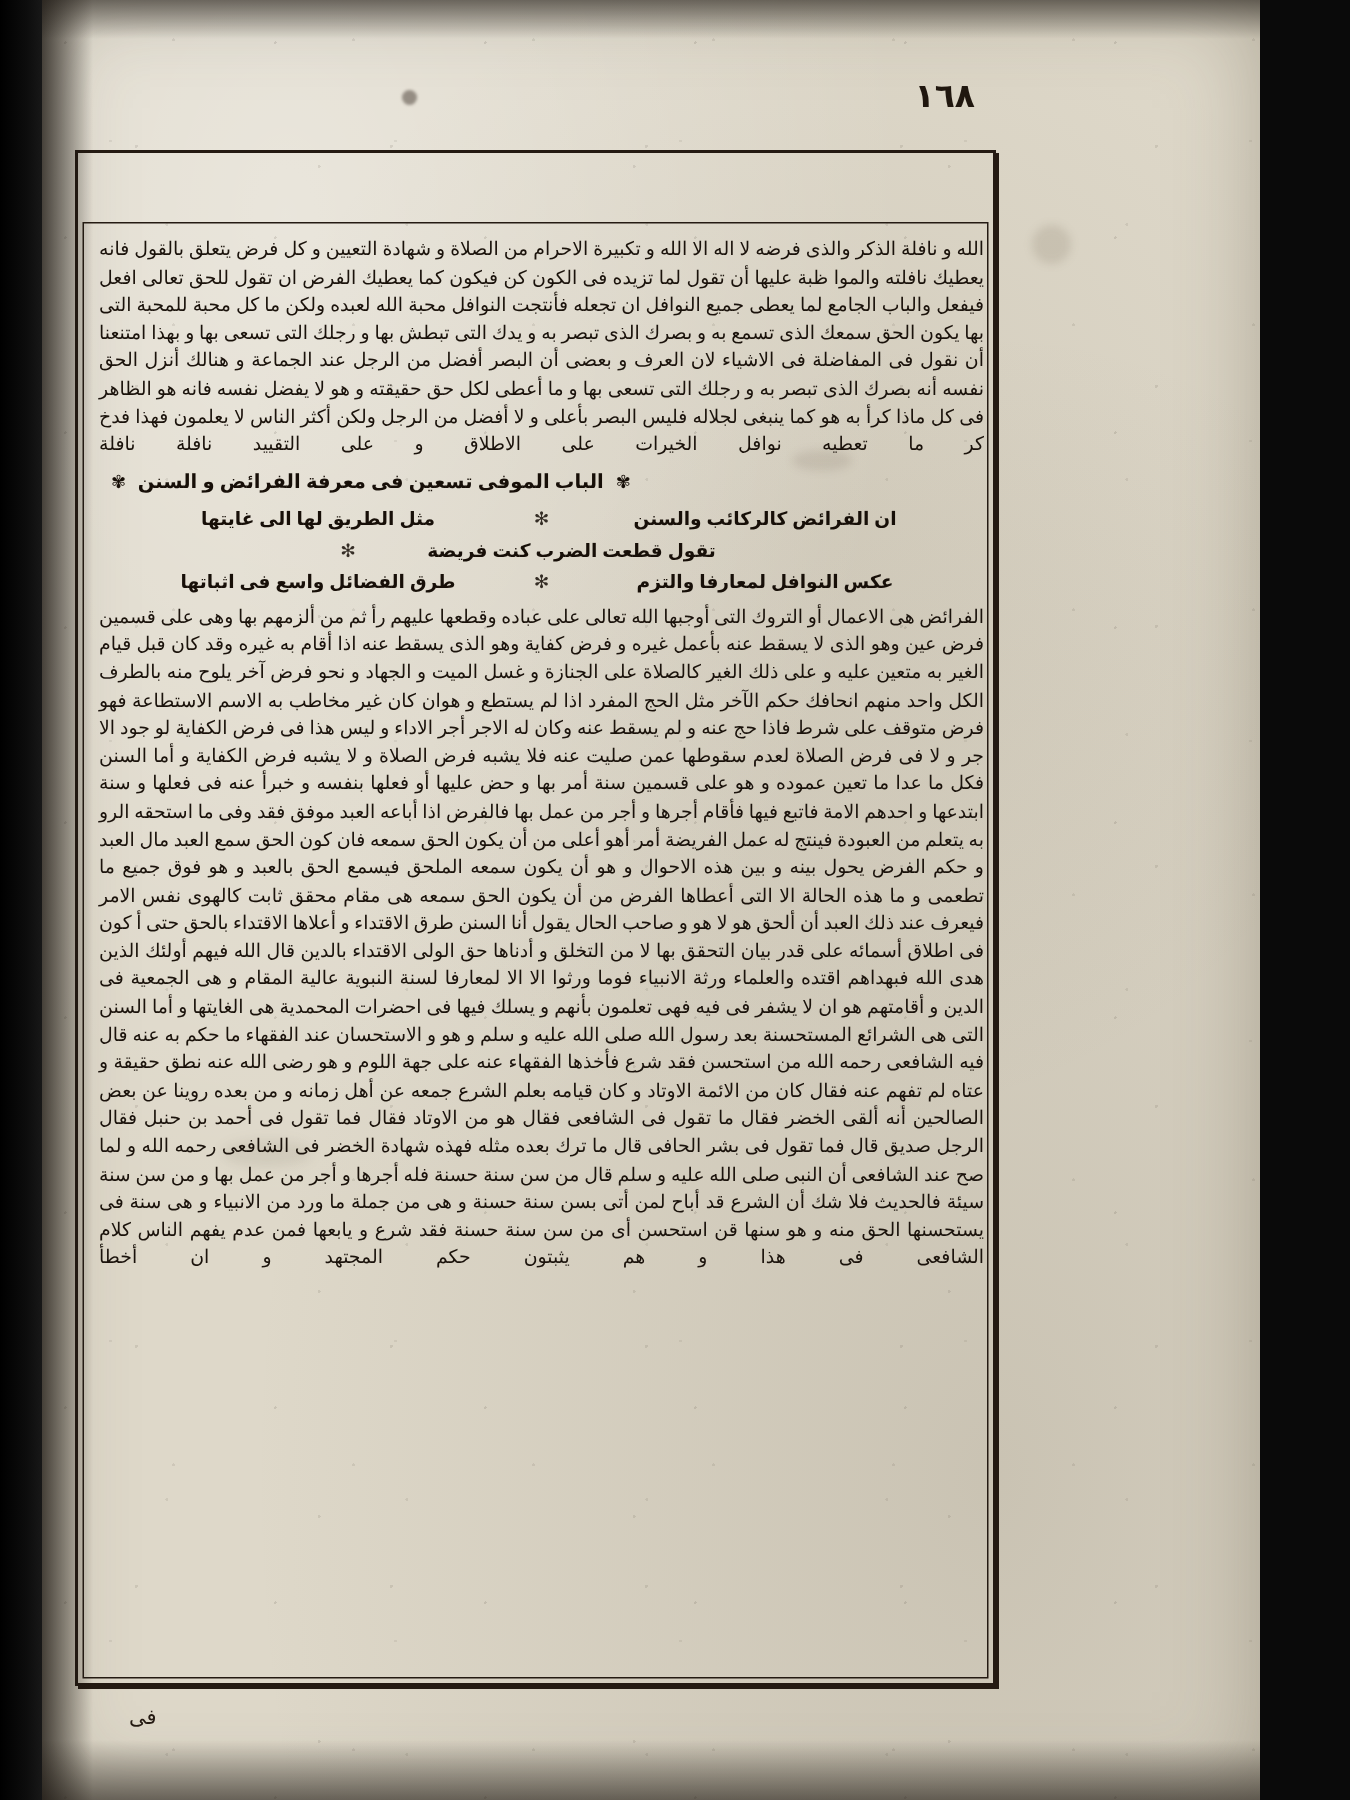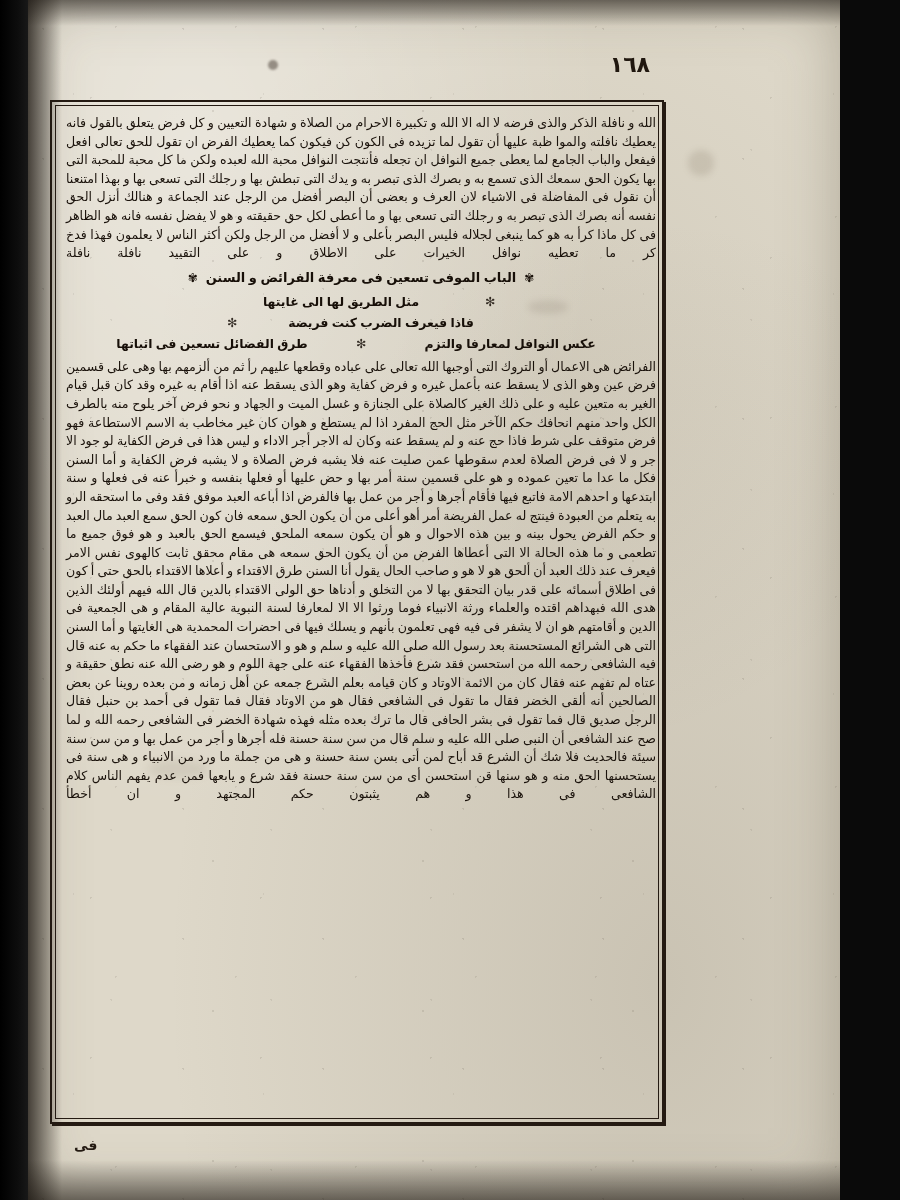--- a/index.html
+++ b/index.html
@@ -117,20 +117,21 @@
     top: 100px;
     width: 610px;
     height: 1020px;
     border: 2px solid #241a12;
     box-shadow: 0 0 0 2px rgba(36,26,18,.0), inset 0 0 0 3px rgba(222,216,201,0), 2px 2px 0 0 #241a12;
   }
   .frame-inner {
     position: absolute;
     inset: 3px;
     border: 1px solid #241a12;
+    margin-top: 43px;
   }
 
   
   .body-text {
     position: absolute;
     left: 10px;
     top: 8px;
     width: 590px;
     direction: rtl;
     text-align: justify;
@@ -144,21 +145,21 @@
   .body-text p {
     margin: 0;
     padding: 0;
     text-align: justify;
     text-align-last: justify;
   }
 
   
   .section-head {
     direction: rtl;
-    text-align: center;
+    text-align: left;
     font-size: 13px;
     line-height: 22px;
     font-weight: bold;
     color: #170f08;
     margin: 4px 0 2px 0;
   }
   .ornament {
     display: inline-block;
     padding: 0 8px;
     font-size: 12px;
@@ -189,26 +190,25 @@
     opacity: .85;
   }
 
   .para-block {
     margin-top: 4px;
   }
 
   
   .catchword {
     position: absolute;
-    left: 46px;
+    left: 58px;
     top: 1137px;
     direction: rtl;
     font-size: 14px;
     color: #241a12;
-    font-weight: bold;
   }
 
   
   .smudge {
     position: absolute;
     border-radius: 50%;
     pointer-events: none;
   }
   .smudge.a { left: 500px; top: 300px; width: 40px; height: 14px; background: rgba(90,75,55,.12); filter: blur(3px); }
   .smudge.b { left: 120px; top: 760px; width: 60px; height: 18px; background: rgba(90,75,55,.10); filter: blur(4px); }
@@ -240,31 +240,32 @@
         <div class="body-text">
 
           <p>الله و نافلة الذكر والذى فرضه لا اله الا الله و تكبيرة الاحرام من الصلاة و شهادة التعيين و كل فرض يتعلق بالقول فانه يعطيك نافلته والموا ظبة عليها أن تقول لما تزيده فى الكون كن فيكون كما يعطيك الفرض ان تقول للحق تعالى افعل فيفعل والباب الجامع لما يعطى جميع النوافل ان تجعله فأنتجت النوافل محبة الله لعبده ولكن ما كل محبة للمحبة التى بها يكون الحق سمعك الذى تسمع به و بصرك الذى تبصر به و يدك التى تبطش بها و رجلك التى تسعى بها و بهذا امتنعنا أن نقول فى المفاضلة فى الاشياء لان العرف و بعضى أن البصر أفضل من الرجل عند الجماعة و هنالك أنزل الحق نفسه أنه بصرك الذى تبصر به و رجلك التى تسعى بها و ما أعطى لكل حق حقيقته و هو لا يفضل نفسه فانه هو الظاهر فى كل ماذا كرأ به هو كما ينبغى لجلاله فليس البصر بأعلى و لا أفضل من الرجل ولكن أكثر الناس لا يعلمون فهذا فدخ كر ما تعطيه نوافل الخيرات على الاطلاق و على التقييد نافلة نافلة</p>
 
           <div class="section-head">
             <span class="ornament">✾</span><span>الباب الموفى تسعين فى معرفة الفرائض و السنن</span><span class="ornament">✾</span>
           </div>
 
           <div class="verse-block">
             <div class="verse-line">
+              <span class="hemistich">ان الفرائض كالركائب والسنن</span>
               <span class="verse-sep">✻</span>
               <span class="hemistich">مثل الطريق لها الى غايتها</span>
             </div>
             <div class="verse-line">
-              <span class="hemistich">فاذا فيعرف الضرب كنت فريضة</span>
+              <span class="hemistich">تقول قطعت الضرب كنت فريضة</span>
               <span class="verse-sep">✻</span>
             </div>
             <div class="verse-line">
               <span class="hemistich">عكس النوافل لمعارفا والتزم</span>
               <span class="verse-sep">✻</span>
-              <span class="hemistich">طرق الفضائل تسعين فى اثباتها</span>
+              <span class="hemistich">طرق الفضائل واسع فى اثباتها</span>
             </div>
           </div>
 
           <p class="para-block">الفرائض هى الاعمال أو التروك التى أوجبها الله تعالى على عباده وقطعها عليهم رأ ثم من ألزمهم بها وهى على قسمين فرض عين وهو الذى لا يسقط عنه بأعمل غيره و فرض كفاية وهو الذى يسقط عنه اذا أقام به غيره وقد كان قبل قيام الغير به متعين عليه و على ذلك الغير كالصلاة على الجنازة و غسل الميت و الجهاد و نحو فرض آخر يلوح منه بالطرف الكل واحد منهم انحافك حكم الآخر مثل الحج المفرد اذا لم يستطع و هوان كان غير مخاطب به الاسم الاستطاعة فهو فرض متوقف على شرط فاذا حج عنه و لم يسقط عنه وكان له الاجر أجر الاداء و ليس هذا فى فرض الكفاية لو جود الا جر و لا فى فرض الصلاة لعدم سقوطها عمن صليت عنه فلا يشبه فرض الصلاة و لا يشبه فرض الكفاية و أما السنن فكل ما عدا ما تعين عموده و هو على قسمين سنة أمر بها و حض عليها أو فعلها بنفسه و خبرأ عنه فى فعلها و سنة ابتدعها و احدهم الامة فاتبع فيها فأقام أجرها و أجر من عمل بها فالفرض اذا أباعه العبد موفق فقد وفى ما استحقه الرو به يتعلم من العبودة فينتج له عمل الفريضة أمر أهو أعلى من أن يكون الحق سمعه فان كون الحق سمع العبد مال العبد و حكم الفرض يحول بينه و بين هذه الاحوال و هو أن يكون سمعه الملحق فيسمع الحق بالعبد و هو فوق جميع ما تطعمى و ما هذه الحالة الا التى أعطاها الفرض من أن يكون الحق سمعه هى مقام محقق ثابت كالهوى نفس الامر فيعرف عند ذلك العبد أن ألحق هو لا هو و صاحب الحال يقول أنا السنن طرق الاقتداء و أعلاها الاقتداء بالحق حتى أ كون فى اطلاق أسمائه على قدر بيان التحقق بها لا من التخلق و أدناها حق الولى الاقتداء بالدين قال الله فيهم أولئك الذين هدى الله فبهداهم اقتده والعلماء ورثة الانبياء فوما ورثوا الا الا لمعارفا لسنة النبوية عالية المقام و هى الجمعية فى الدين و أقامتهم هو ان لا يشفر فى فيه فهى تعلمون بأنهم و يسلك فيها فى احضرات المحمدية هى الغايتها و أما السنن التى هى الشرائع المستحسنة بعد رسول الله صلى الله عليه و سلم و هو و الاستحسان عند الفقهاء ما حكم به عنه قال فيه الشافعى رحمه الله من استحسن فقد شرع فأخذها الفقهاء عنه على جهة اللوم و هو رضى الله عنه نطق حقيقة و عتاه لم تفهم عنه فقال كان من الائمة الاوتاد و كان قيامه بعلم الشرع جمعه عن أهل زمانه و من بعده روينا عن بعض الصالحين أنه ألقى الخضر فقال ما تقول فى الشافعى فقال هو من الاوتاد فقال فما تقول فى أحمد بن حنبل فقال الرجل صديق قال فما تقول فى بشر الحافى قال ما ترك بعده مثله فهذه شهادة الخضر فى الشافعى رحمه الله و لما صح عند الشافعى أن النبى صلى الله عليه و سلم قال من سن سنة حسنة فله أجرها و أجر من عمل بها و من سن سنة سيئة فالحديث فلا شك أن الشرع قد أباح لمن أتى بسن سنة حسنة و هى من جملة ما ورد من الانبياء و هى سنة فى يستحسنها الحق منه و هو سنها قن استحسن أى من سن سنة حسنة فقد شرع و يابعها فمن عدم يفهم الناس كلام الشافعى فى هذا و هم يثبتون حكم المجتهد و ان أخطأ</p>
 
         </div>
 
       </div>
     </div>
 

